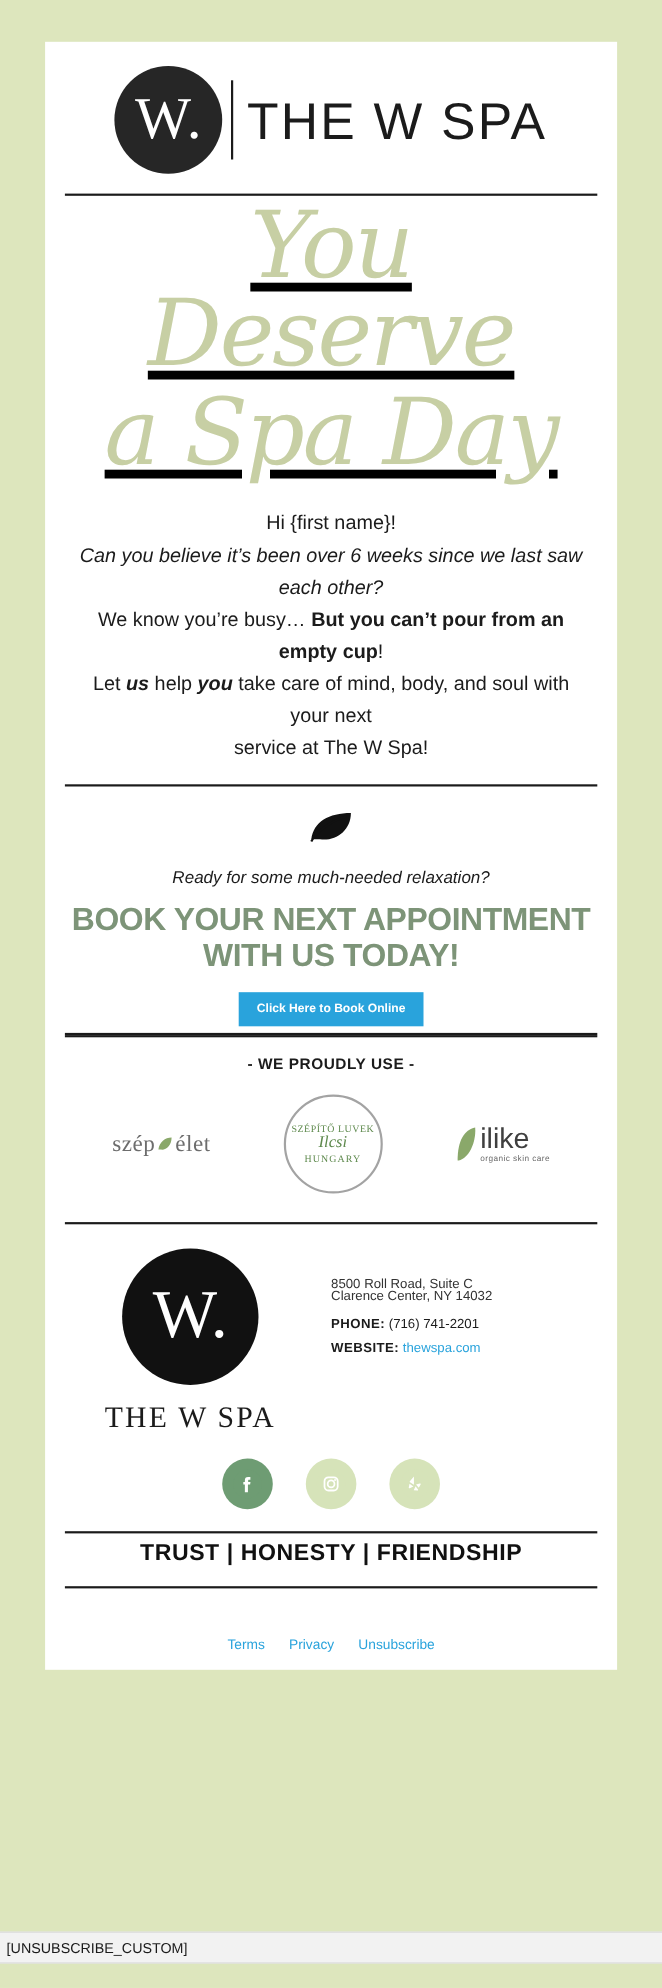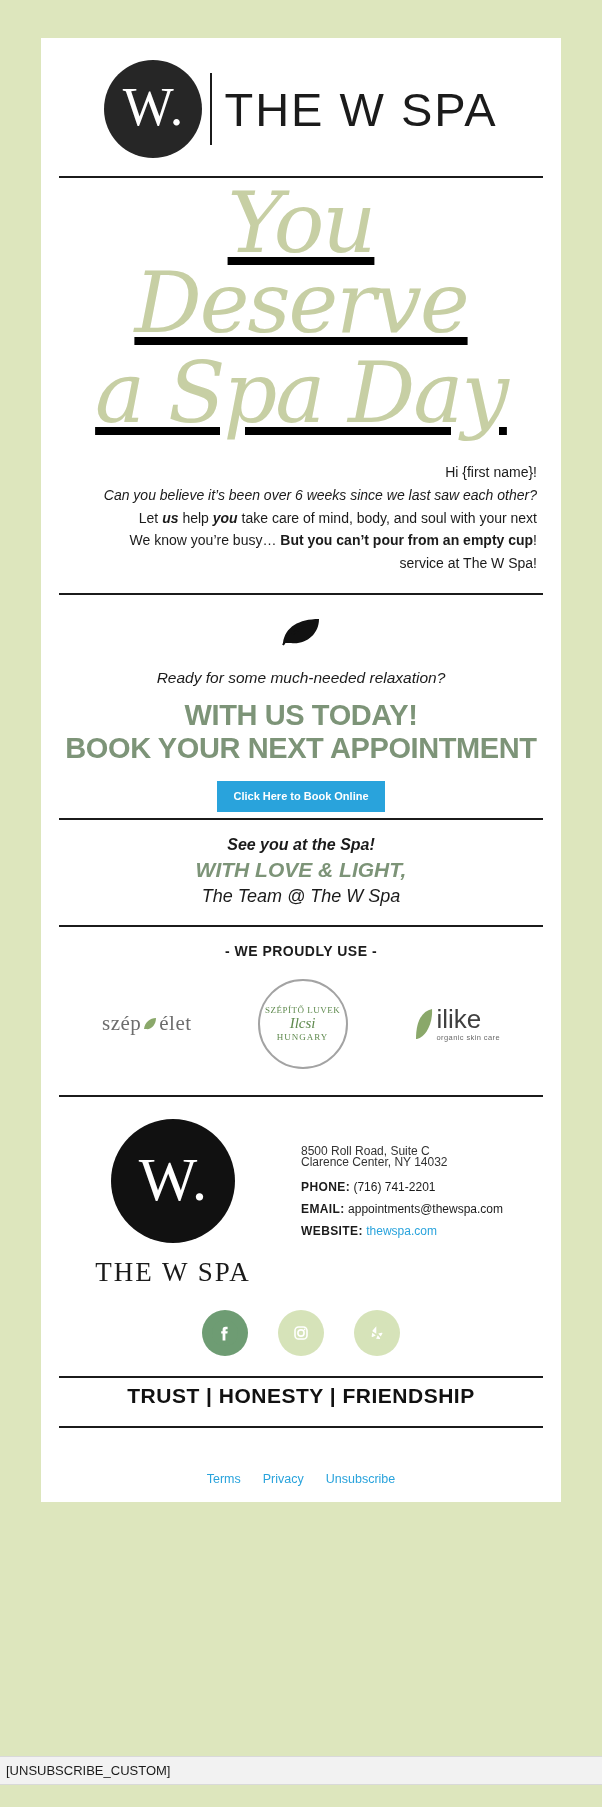--- a/index.html
+++ b/index.html
@@ -82,22 +82,22 @@
     font-family: "DejaVu Serif", serif;
     font-style: italic;
     color: #c7cfa4;
     line-height: 0.95;
     letter-spacing: -2px;
   }
   .script .l1 { font-size: 84px; display: block; }
   .script .l2 { font-size: 84px; display: block; margin-top: 10px; }
   
   .intro {
-    text-align: right;
-    font-size: 14px;
+    text-align: center;
+    font-size: 18px;
     color: #1b1b1b;
     line-height: 1.62;
     padding: 14px 6px 18px 6px;
   }
   .intro .ital { font-style: italic; }
   .intro .bold { font-weight: bold; }
   .intro .bi { font-weight: bold; font-style: italic; }
   
   .leaf-row {
     text-align: center;
@@ -273,51 +273,46 @@
       <div class="script">
         <span class="l1">You Deserve</span>
         <span class="l2">a Spa Day</span>
       </div>
     </div>
 
     <div class="intro">
       <div>Hi {first name}!</div>
       <div class="ital">Can you believe it’s been over 6 weeks since we last saw each other?</div>
       <div>
+        <span>We know you’re busy… </span><span class="bold">But you can’t pour from an empty cup</span><span>!</span>
+      </div>
+      <div>
         <span>Let </span><span class="bi">us</span><span> help </span><span class="bi">you</span><span> take care of mind, body, and soul with your next</span>
-      </div>
-      <div>
-        <span>We know you’re busy… </span><span class="bold">But you can’t pour from an empty cup</span><span>!</span>
       </div>
       <div>service at The W Spa!</div>
     </div>
     <hr class="hr">
 
     <div class="leaf-row">
       <svg width="44" height="30" viewBox="0 0 44 30">
         <path d="M4 26 C6 10 20 2 40 2 C40 18 26 28 12 26 Z" fill="#111111"></path>
         <path d="M4 28 C8 20 20 10 36 5" stroke="#111111" stroke-width="2" fill="none"></path>
       </svg>
     </div>
 
     <div class="cta-question">Ready for some much-needed relaxation?</div>
     <div class="cta-head">
+      <div>BOOK YOUR NEXT APPOINTMENT</div>
       <div>WITH US TODAY!</div>
-      <div>BOOK YOUR NEXT APPOINTMENT</div>
     </div>
     <div class="cta-btn-row">
       <a class="cta-btn" href="#">Click Here to Book Online</a>
     </div>
     <hr class="hr">
 
-    <div class="signoff">
-      <span class="l1">See you at the Spa!</span>
-      <span class="l2">WITH LOVE &amp; LIGHT,</span>
-      <span class="l3">The Team @ The W Spa</span>
-    </div>
     <hr class="hr">
 
     <div class="partners-title">- WE PROUDLY USE -</div>
     <div class="partners">
       <div class="p-szep">
         <span>szép</span>
         <svg width="14" height="14" viewBox="0 0 14 14">
           <path d="M1 12 C2 5 7 1 13 1 C13 8 8 13 3 12 Z" fill="#8aa86a"></path>
         </svg>
         <span>élet</span>
@@ -349,24 +344,20 @@
       <div class="footer-right">
         <div class="addr">
           <div>8500 Roll Road, Suite C</div>
           <div class="l2">Clarence Center, NY 14032</div>
         </div>
         <div class="frow">
           <span class="k">PHONE:</span>
           <span>(716) 741-2201</span>
         </div>
         <div class="frow">
-          <span class="k">EMAIL:</span>
-          <span>appointments@thewspa.com</span>
-        </div>
-        <div class="frow">
           <span class="k">WEBSITE:</span>
           <a href="#">thewspa.com</a>
         </div>
       </div>
     </div>
 
     <div class="social">
       <a class="s-ic s-fb" href="#">
         <svg width="26" height="26" viewBox="0 0 26 26">
           <circle cx="13" cy="13" r="13" fill="#6e9c73"></circle>

